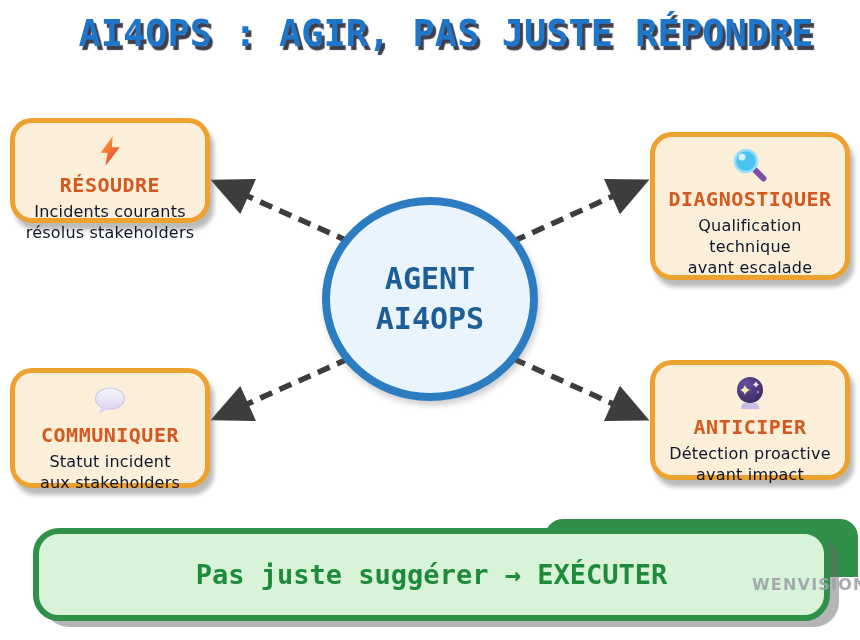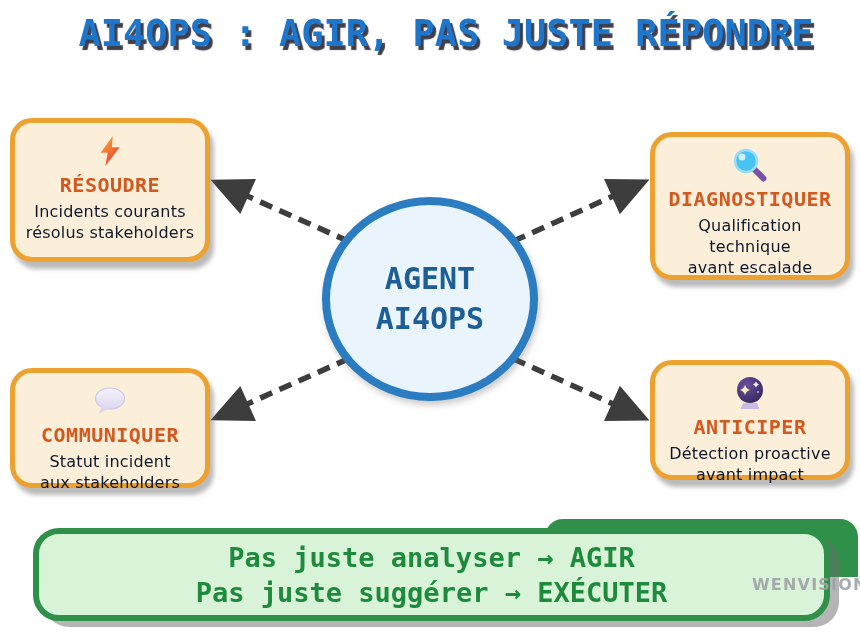--- a/index.html
+++ b/index.html
@@ -62,21 +62,21 @@
     position: absolute;
     width: 200px;
     background: #FBEFDA;
     border: 5px solid #EDA12F;
     border-radius: 22px;
     text-align: center;
     padding-top: 9px;
     z-index: 2;
     box-shadow: 4px 7px 4px rgba(105,105,105,0.45);
   }
-  .card-tl { left: 10px;  top: 118px; height: 144px; }
+  .card-tl { left: 10px;  top: 118px; height: 105px; }
   .card-tr { left: 650px; top: 132px; height: 148px; }
   .card-bl { left: 10px;  top: 368px; height: 120px; }
   .card-br { left: 650px; top: 360px; height: 120px; }
 
   .card .icon {
     height: 38px;
     display: flex;
     align-items: center;
     justify-content: center;
   }
@@ -234,17 +234,16 @@
   </div>
   <div class="card-title">ANTICIPER</div>
   <div class="card-desc">
     <span>Détection proactive</span><br>
     <span>avant impact</span>
   </div>
 </div>
 
 <div class="banner-back"></div>
 <div class="banner">
-  <div class="banner-line">Pas juste analyser → AGIR</div>
   <div class="banner-line">Pas juste suggérer → EXÉCUTER</div>
 </div>
 
 <div class="watermark">WENVISION</div>
 
 </body></html>

